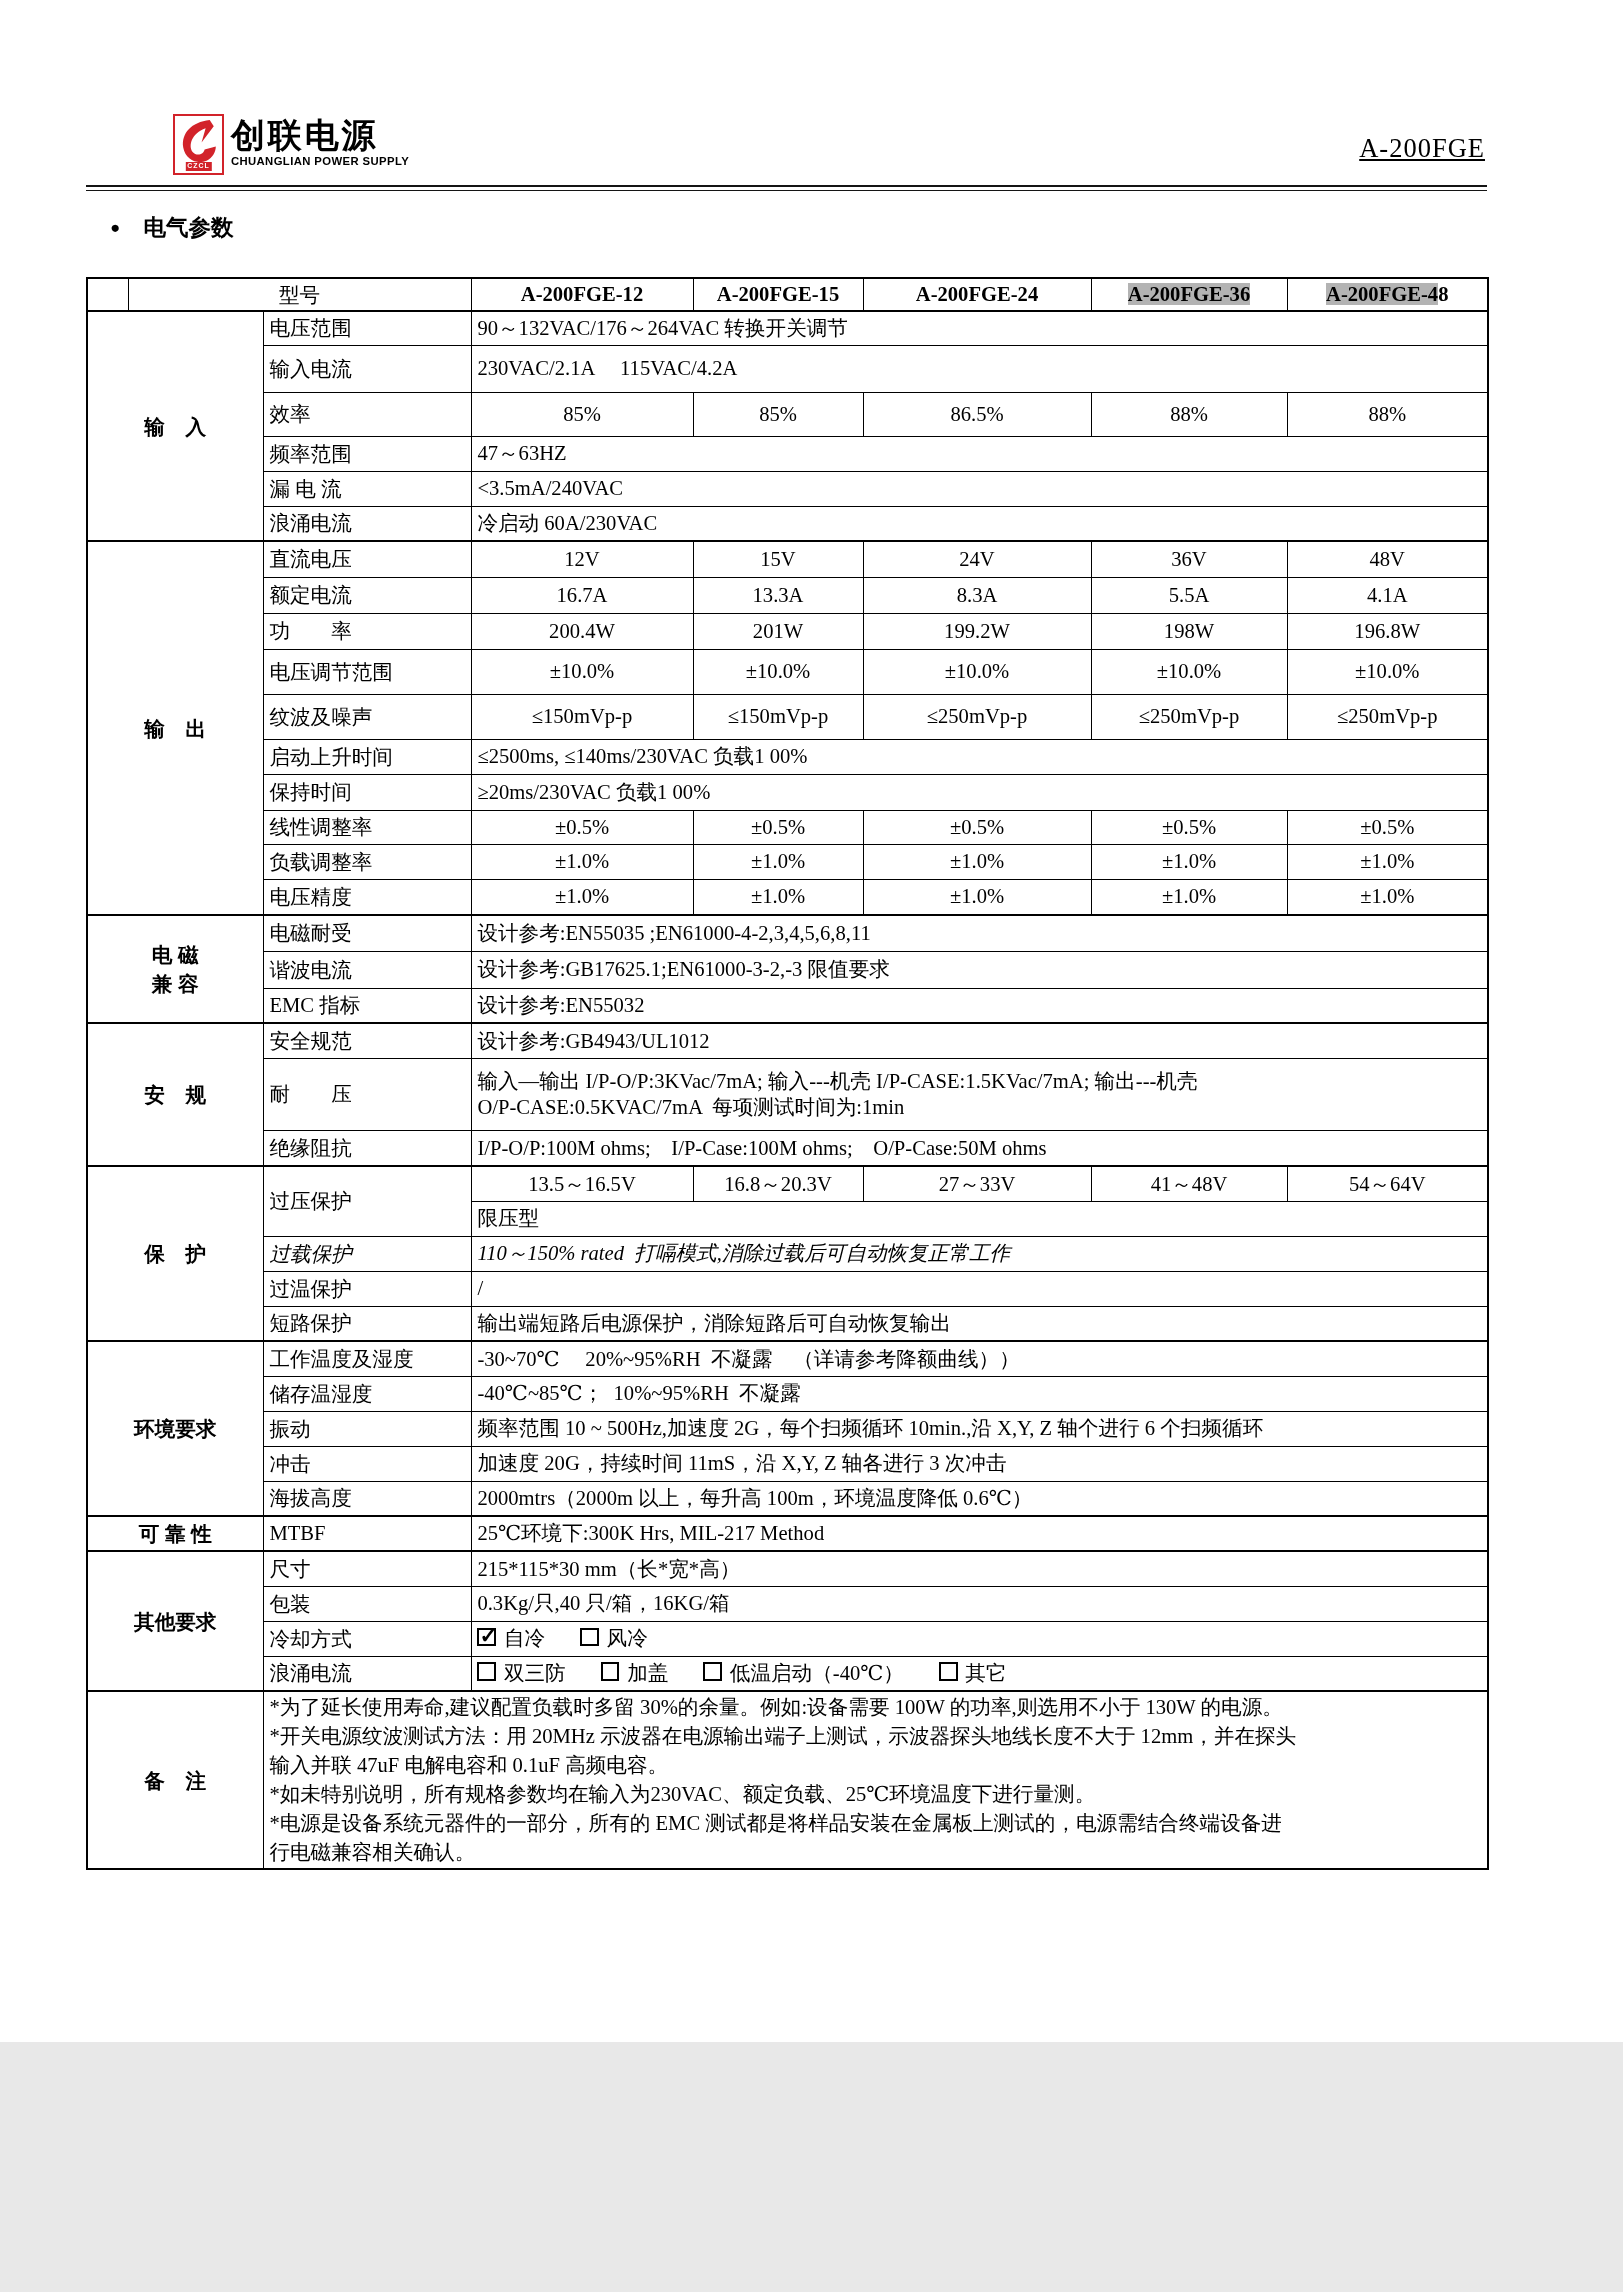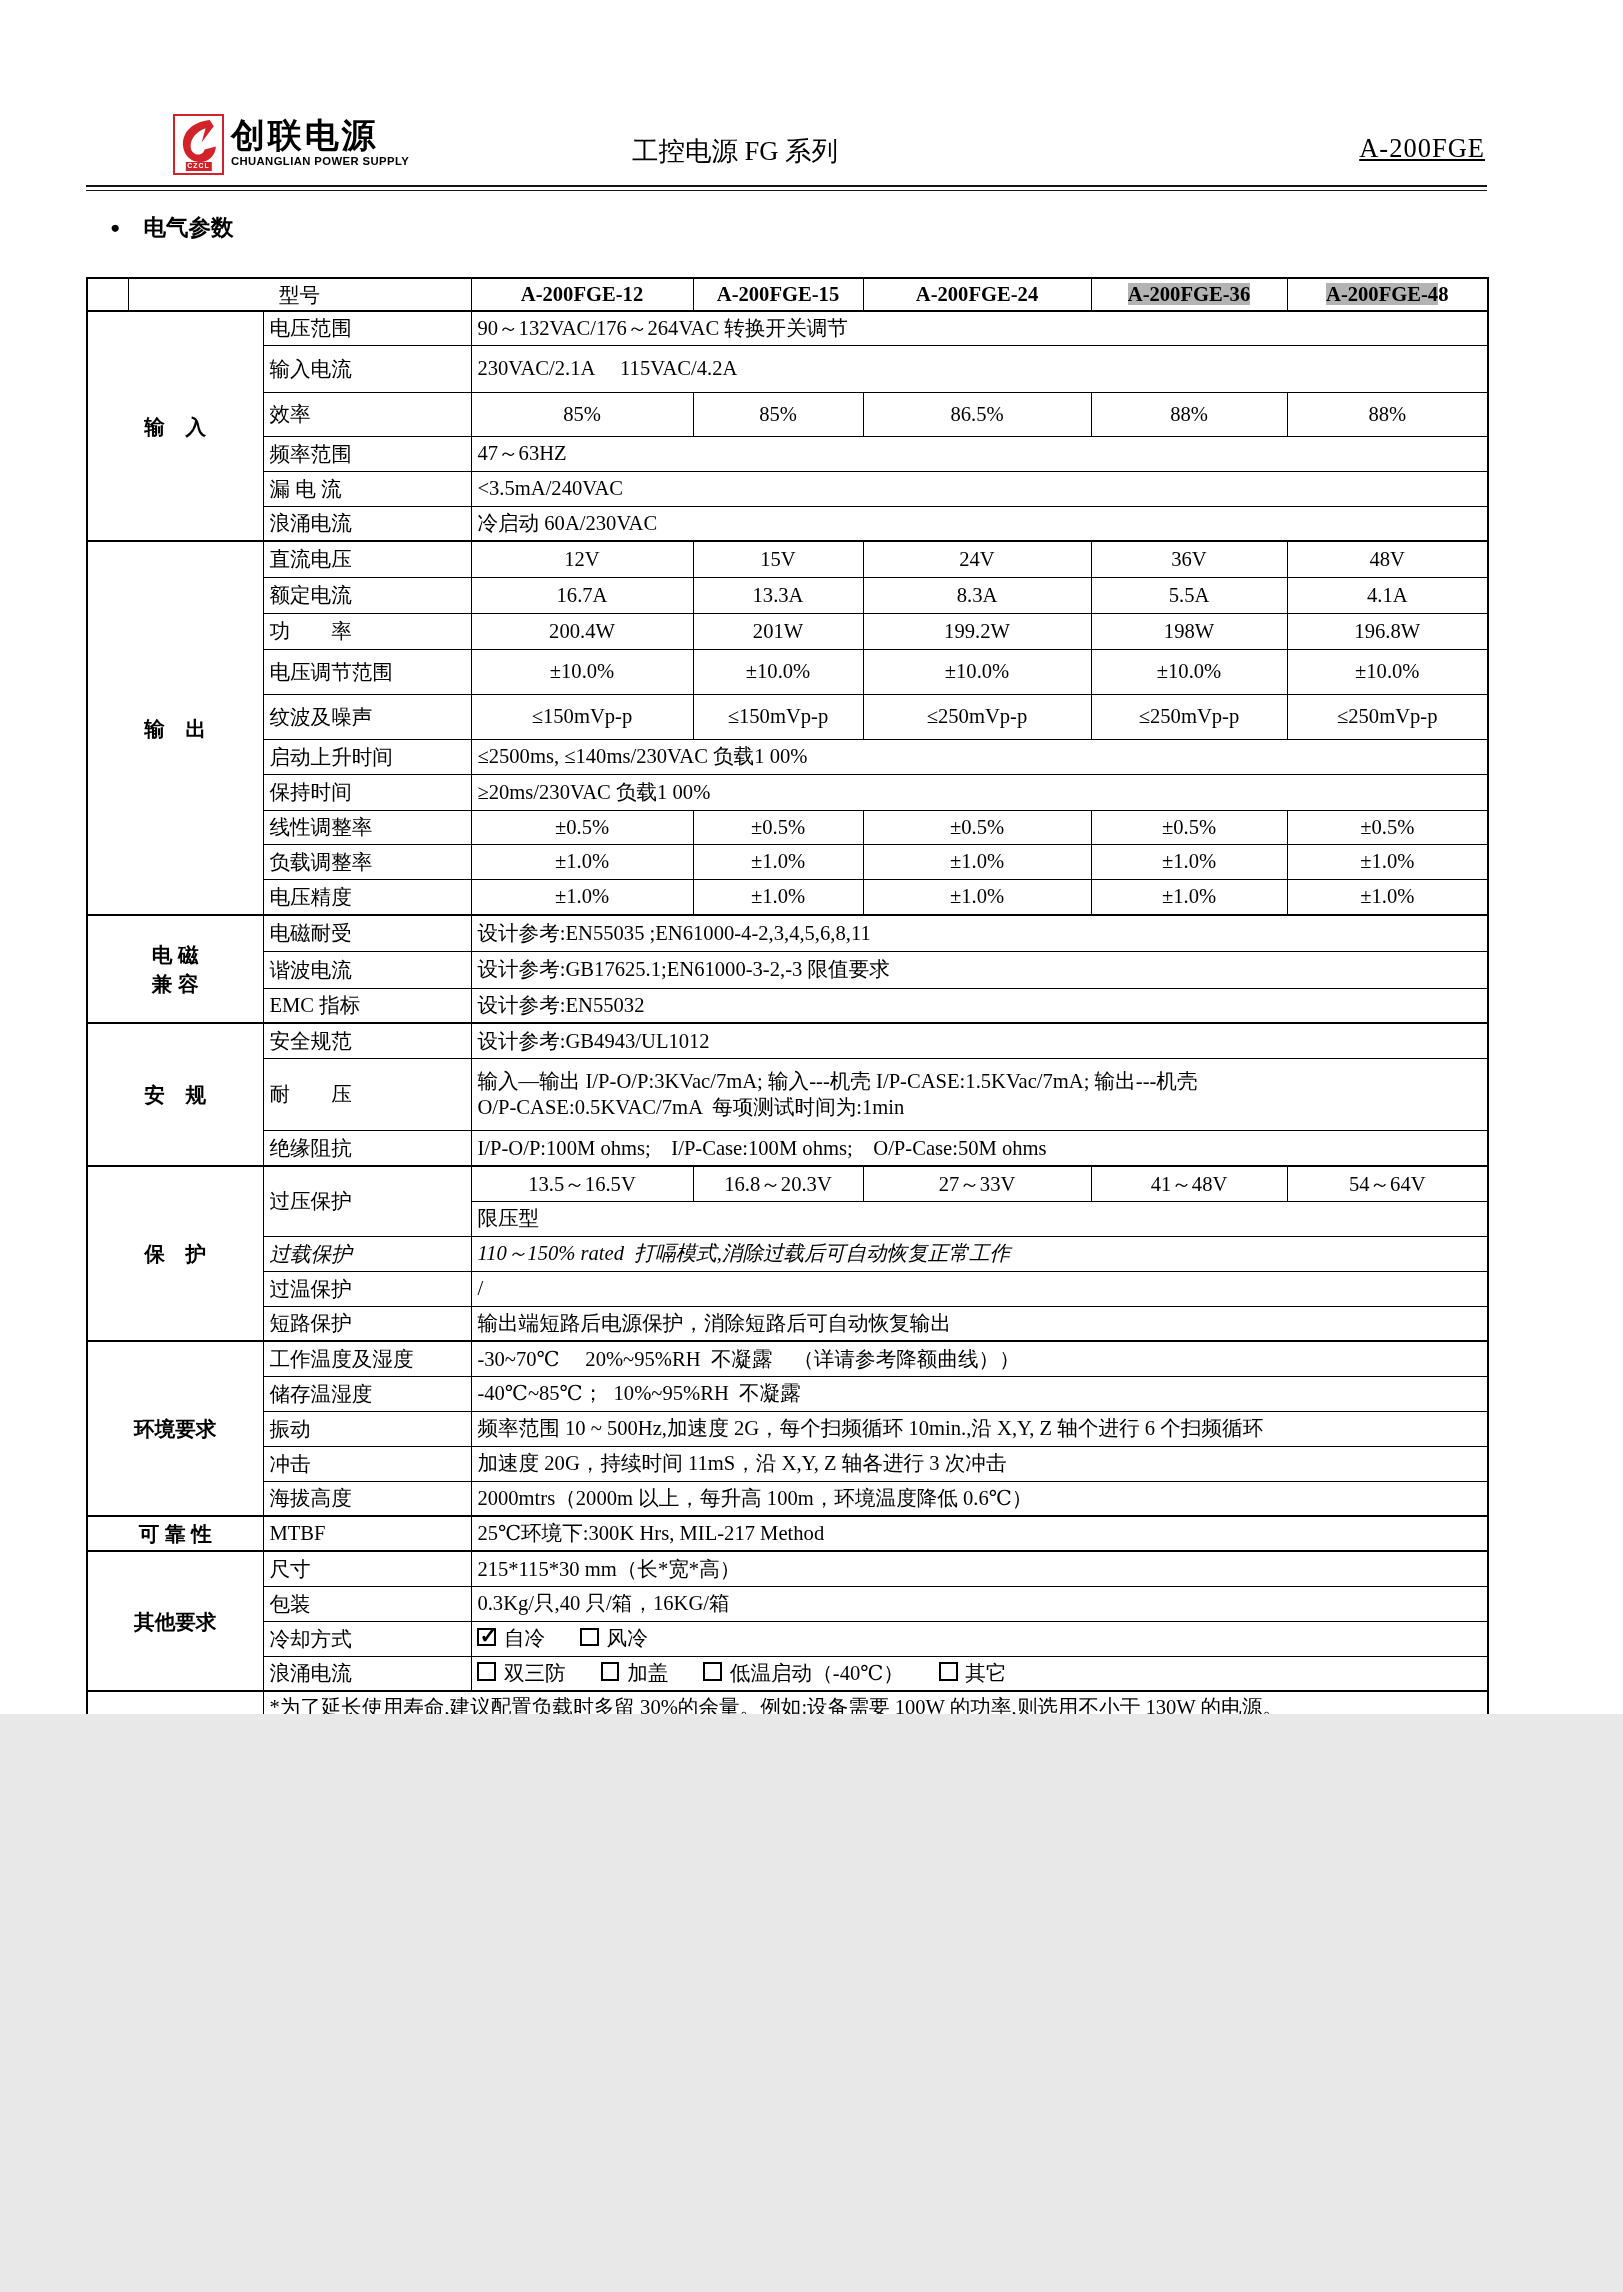--- a/index.html
+++ b/index.html
@@ -1,16 +1,16 @@
 <!DOCTYPE html>
 <html><head>
 <meta charset="utf-8">
 <style>
   html,body{margin:0;padding:0;background:#e8e8e8;}
-  .page{position:relative;width:1623px;height:1714px;background:#ffffff;margin:0 auto;
+  .page{position:relative;width:1623px;height:2042px;background:#ffffff;margin:0 auto;
         font-family:"Liberation Serif","DejaVu Serif",serif;color:#000;overflow:hidden;}
 
   
   .logo{position:absolute;left:173px;top:114px;display:flex;align-items:flex-start;}
   .badge{position:relative;width:51px;height:61px;border:2.9px solid #d2232a;background:#fff;box-sizing:border-box;}
   .badge svg{display:block;width:100%;height:100%;}
   .badge-label{position:absolute;left:50%;bottom:2px;transform:translateX(-50%);
         background:#d2232a;color:#fff;font-family:"Liberation Sans",sans-serif;
         font-size:6.9px;font-weight:bold;line-height:8.8px;padding:0 2px;letter-spacing:1px;}
   .brand{margin-left:6.9px;padding-top:2px;font-family:"Liberation Sans","DejaVu Sans",sans-serif;}
@@ -63,21 +63,20 @@
         <path d="M34 4 C16 6 6 17 8 31 C10 43 22 48 31 44 C37 41 40 35 40 30 L29 33 C28 38 21 40 17 35 C13 29 16 17 30 12 L26 26 L38 10 Z" fill="#d2232a"></path>
       </svg>
       <span class="badge-label">CZCL</span>
     </div>
     <div class="brand">
       <div class="brand-cn">创联电源</div>
       <div class="brand-en">CHUANGLIAN POWER SUPPLY</div>
     </div>
   </div>
 
-  <div class="doc-title">工控电源 FG 系列</div>
   <div class="model-code">A-200FGE</div>
   <div class="header-rule"></div>
 
   <div class="section-head">
     <span class="bullet">●</span><span>电气参数</span>
   </div>
 
   <table class="spec">
     <colgroup>
       <col style="width:41px">

